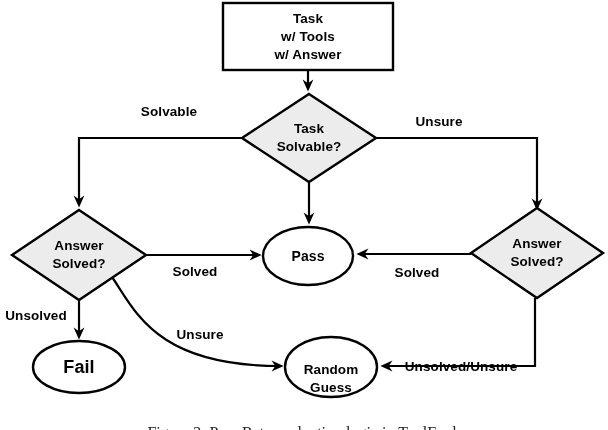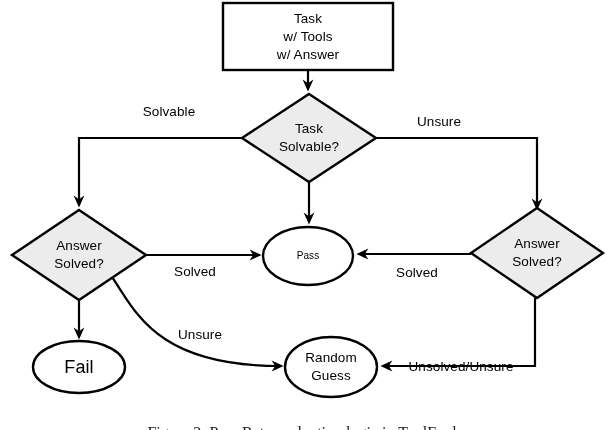--- a/index.html
+++ b/index.html
@@ -8,21 +8,21 @@
     width: 608px;
     height: 430px;
     overflow: hidden;
     background: #ffffff;
     font-family: "Liberation Sans", sans-serif;
   }
   #stage svg { position: absolute; left: 0; top: 0; }
   .lbl {
     position: absolute;
     transform: translate(-50%, -50%);
-    font-weight: normal;
+    font-weight: bold;
     font-size: 13.5px;
     color: #000;
     white-space: pre-line;
     text-align: center;
     line-height: 1.32;
     letter-spacing: 0.1px;
   }
   .node-lbl { line-height: 1.34; }
   .caption {
     position: absolute;
@@ -74,27 +74,28 @@
 
   <div class="lbl node-lbl" style="left:308px; top:37px;">Task
 w/ Tools
 w/ Answer</div>
   <div class="lbl node-lbl" style="left:309px; top:138px;">Task
 Solvable?</div>
   <div class="lbl node-lbl" style="left:79px; top:255px;">Answer
 Solved?</div>
   <div class="lbl node-lbl" style="left:537px; top:253px;">Answer
 Solved?</div>
-  <div class="lbl node-lbl" style="left:308px; top:256px; font-size:10px;">Pass</div>
+  <div class="lbl node-lbl" style="left:308px; top:256px; font-size:14px;">Pass</div>
   <div class="lbl node-lbl" style="left:79px; top:367px; font-size:18px;">Fail</div>
-  <div class="lbl node-lbl" style="left:331px; top:367px;">Random
+  <div class="lbl node-lbl" style="left:331px; top:379px;">Random
 Guess</div>
 
   <div class="lbl" style="left:169px; top:112px;">Solvable</div>
   <div class="lbl" style="left:439px; top:122px;">Unsure</div>
   <div class="lbl" style="left:195px; top:272px;">Solved</div>
   <div class="lbl" style="left:417px; top:273px;">Solved</div>
+  <div class="lbl" style="left:36px; top:316px;">Unsolved</div>
   <div class="lbl" style="left:200px; top:335px;">Unsure</div>
   <div class="lbl" style="left:461px; top:350px;margin-top:17px;">Unsolved/Unsure</div>
 
   <div class="caption">Figure 2: Pass Rate evaluation logic in ToolEval.</div>
 
 </div>
 
 </body></html>

